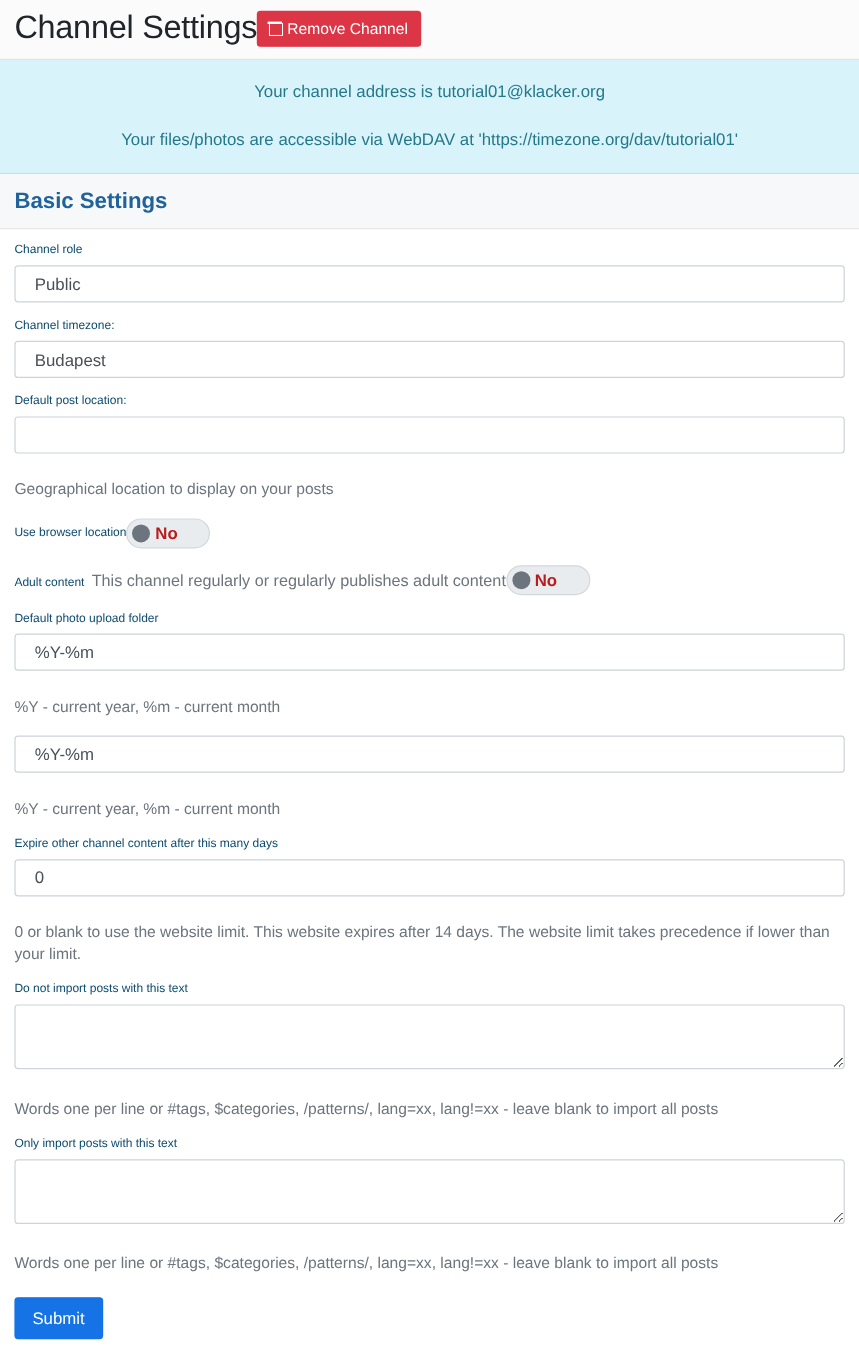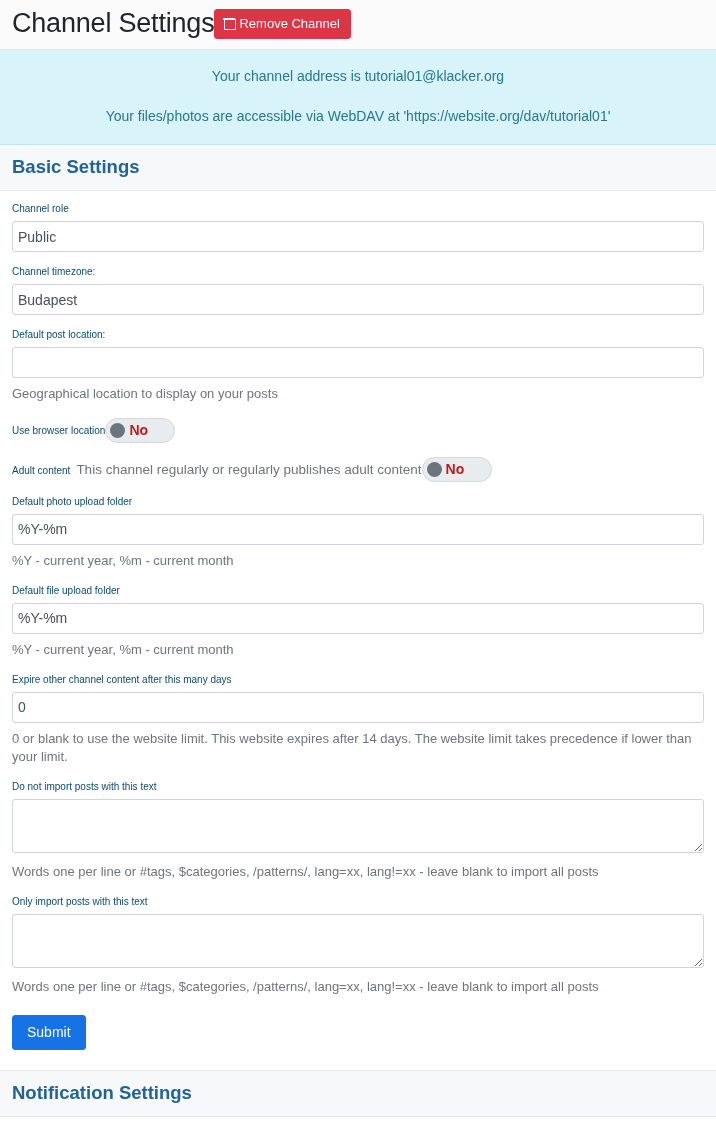--- a/index.html
+++ b/index.html
@@ -101,36 +101,36 @@
     align-items: center;
     margin-bottom: 14px;
   }
   .inline-label-row .lbl-wrap { display: flex; align-items: baseline; gap: 6px; }
   .inline-label-row .desc { font-weight: normal; color: #6c757d; font-size: 13.5px; }
   .control {
     width: 100%;
     height: 31px;
     border: 1px solid #ced4da;
     border-radius: 3px;
-    padding: 4px 5px;
+    padding: 4px 16px;
     font-size: 14px;
     color: #495057;
     background: #fff;
     font-family: "Liberation Sans", sans-serif;
   }
   textarea.control {
     height: 54px;
     resize: vertical;
     padding: 6px 9px;
     line-height: 1.3;
   }
   .help-text {
     font-size: 13px;
     color: #6c757d;
-    margin-top: 7px;
+    margin-top: 21px;
     line-height: 1.45;
   }
 
   
   .toggle {
     width: 70px;
     height: 25px;
     border-radius: 13px;
     background: #e9ecef;
     border: 1px solid #d3d8dd;
@@ -176,21 +176,21 @@
       <span class="trash-icon"></span>
       <span>Remove Channel</span>
     </button>
   </div>
 
   <div class="info-banner">
     <p class="info-line">
       <span>Your channel address is </span><span class="info-strong">tutorial01@klacker.org</span>
     </p>
     <p class="info-line">
-      <span>Your files/photos are accessible via WebDAV at </span><span class="info-strong">'https://website.org/dav/tutorial01'</span>
+      <span>Your files/photos are accessible via WebDAV at </span><span class="info-strong">'https://timezone.org/dav/tutorial01'</span>
     </p>
   </div>
 
   <div class="section-head">
     <h2>Basic Settings</h2>
   </div>
 
   <div class="form-body">
 
     <div class="field">
@@ -230,21 +230,20 @@
       </div>
     </div>
 
     <div class="field">
       <label class="field-label">Default photo upload folder</label>
       <input class="control" value="%Y-%m" style="">
       <div class="help-text">%Y - current year, %m - current month</div>
     </div>
 
     <div class="field">
-      <label class="field-label">Default file upload folder</label>
       <input class="control" value="%Y-%m" style="">
       <div class="help-text">%Y - current year, %m - current month</div>
     </div>
 
     <div class="field">
       <label class="field-label">Expire other channel content after this many days</label>
       <input class="control" value="0" style="">
       <div class="help-text">0 or blank to use the website limit. This website expires after 14 days. The website limit takes precedence if lower than your limit.</div>
     </div>
 

